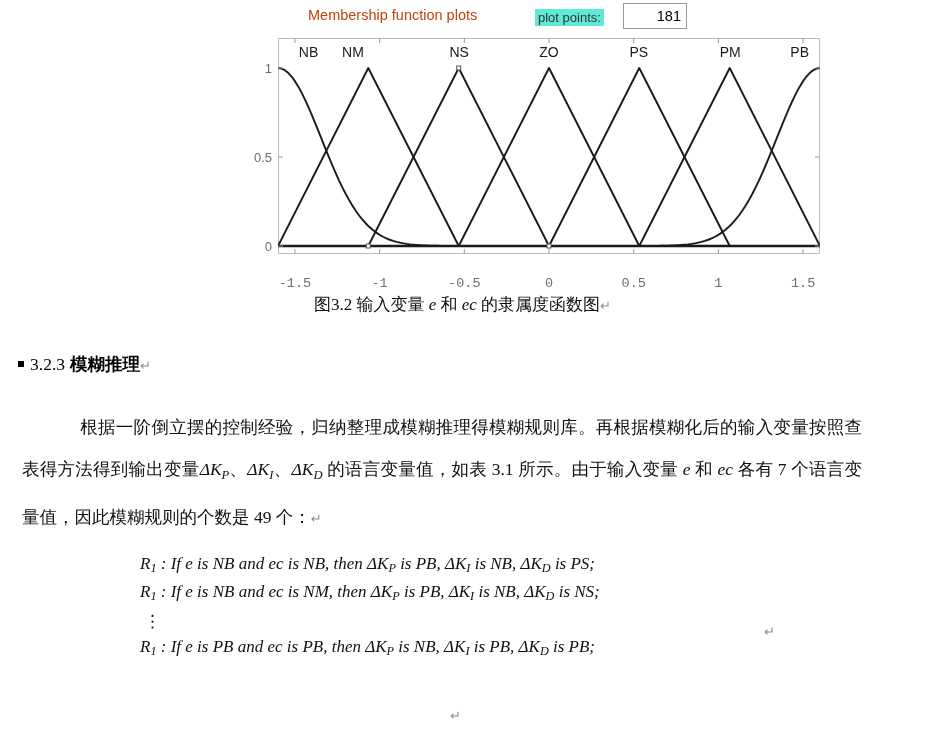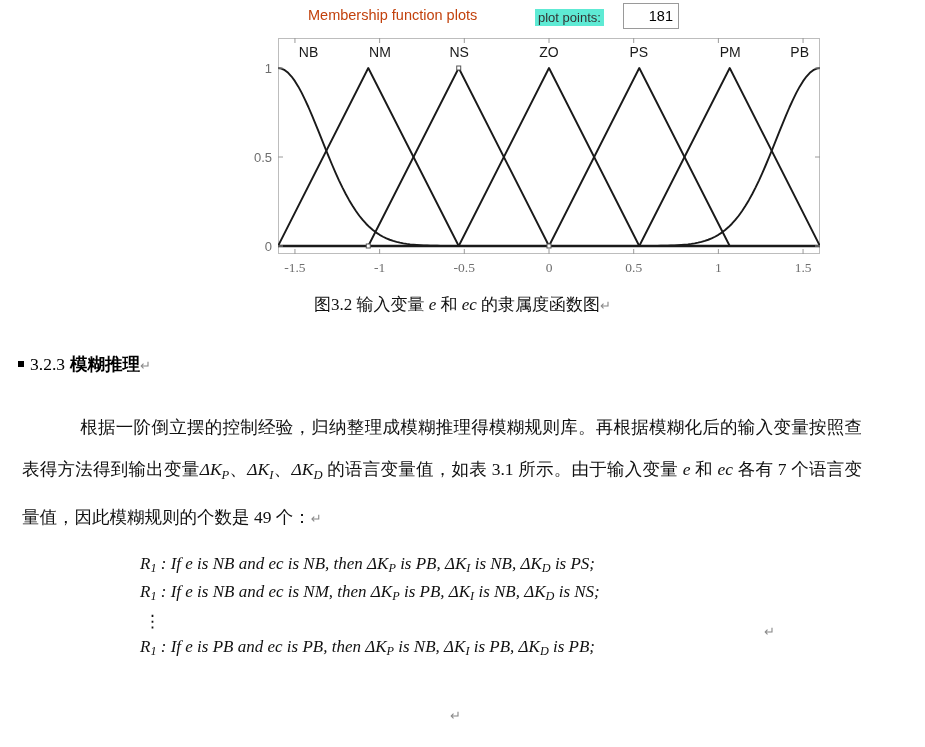--- a/index.html
+++ b/index.html
@@ -49,21 +49,21 @@
     font-family: "Liberation Sans", sans-serif;
     font-size: 13px;
     color: #333;
     background: #5eead4;
     padding: 1px 3px;
     white-space: nowrap;
   }
   #plot-points-input {
     position: absolute;
     left: 493px; top: 1px;
-    width: 56px;
+    width: 64px;
     height: 26px;
     border: 1px solid #9a9a9a;
     background: #ffffff;
     box-sizing: border-box;
   }
   #plot-points-value {
     position: absolute;
     right: 5px; top: 4px;
     font-family: "Liberation Sans", sans-serif;
     font-size: 14.5px;
@@ -102,25 +102,26 @@
     position: absolute;
     font-family: "Liberation Sans", sans-serif;
     font-size: 13px;
     color: #6e6e6e;
     text-align: right;
     transform: translateY(-50%);
     white-space: nowrap;
   }
   .xtick {
     position: absolute;
-    font-family: Liberation Serif, serif;
+    font-family: Liberation Mono, monospace;
     font-size: 13.5px;
     color: #6e6e6e;
     transform: translateX(-50%);
     white-space: nowrap;
+    margin-top: 16px;
   }
 
   
   #figure-caption {
     position: absolute;
     left: 0; top: 293px;
     width: 925px;
     text-align: center;
     font-size: 17px;
     font-family: "Liberation Serif", serif;
@@ -255,21 +256,21 @@
           <path d="M525.06,0 L525.06,5" stroke="#9a9a9a" stroke-width="1"></path>
           <path d="M0,208.00 L5,208.00" stroke="#9a9a9a" stroke-width="1"></path>
           <path d="M542,208.00 L537,208.00" stroke="#9a9a9a" stroke-width="1"></path>
           <path d="M0,119.00 L5,119.00" stroke="#9a9a9a" stroke-width="1"></path>
           <path d="M542,119.00 L537,119.00" stroke="#9a9a9a" stroke-width="1"></path>
           <path d="M0,30.00 L5,30.00" stroke="#9a9a9a" stroke-width="1"></path>
           <path d="M542,30.00 L537,30.00" stroke="#9a9a9a" stroke-width="1"></path>
         </svg>
       <div id="mf-labels">
           <div class="mf-label" style="left: 30.5px; top: 6px;">NB</div>
-          <div class="mf-label" style="left: 102px; top: 6px;">NM</div>
+          <div class="mf-label" style="left: 75px; top: 6px;">NM</div>
           <div class="mf-label" style="left: 181.2px; top: 6px;">NS</div>
           <div class="mf-label" style="left: 271px; top: 6px;">ZO</div>
           <div class="mf-label" style="left: 360.8px; top: 6px;">PS</div>
           <div class="mf-label" style="left: 452.2px; top: 6px;">PM</div>
           <div class="mf-label" style="left: 521.7px; top: 6px;">PB</div>
         </div>
       <div id="y-ticks">
           <div class="ytick" style="left: -32px; width: 26px; top: 208px;">0</div>
           <div class="ytick" style="left: -32px; width: 26px; top: 119px;">0.5</div>
           <div class="ytick" style="left: -32px; width: 26px; top: 30px;">1</div>

